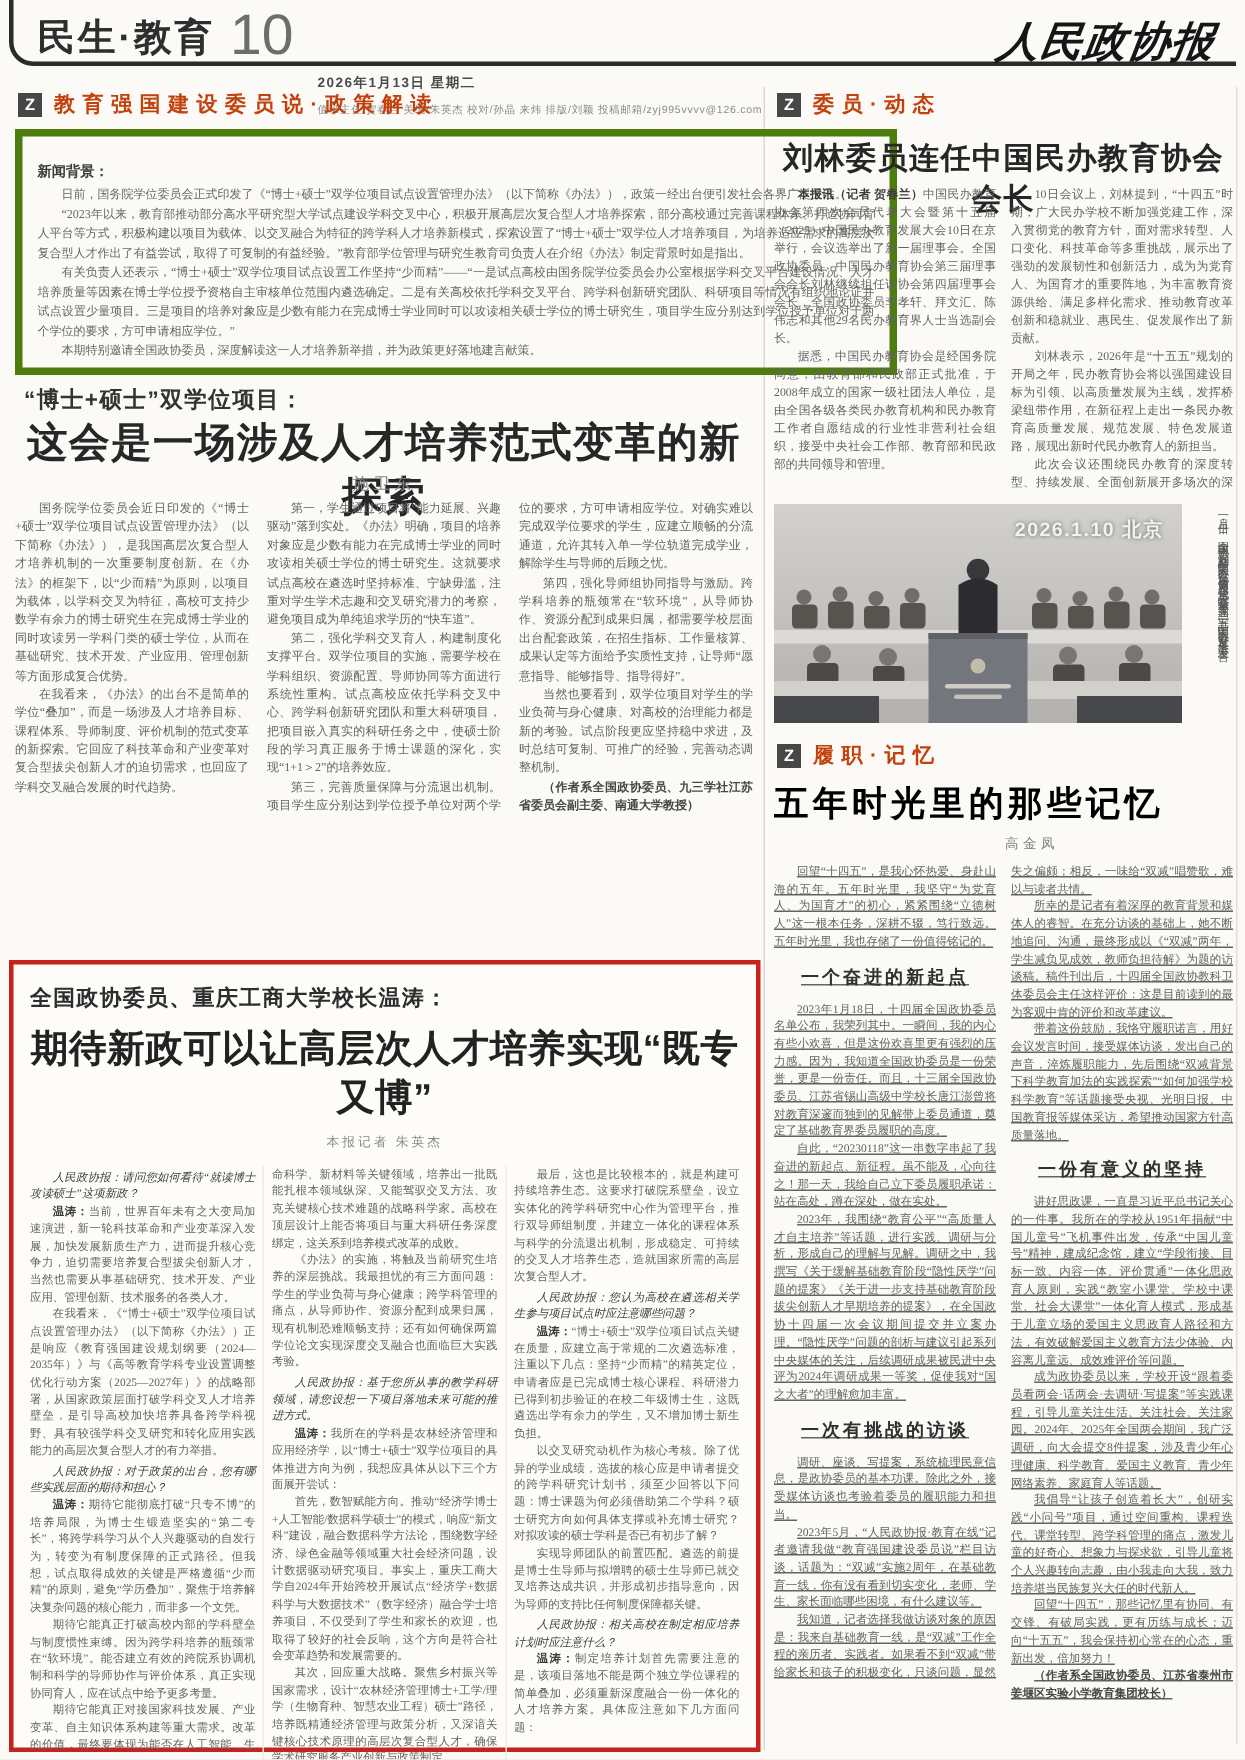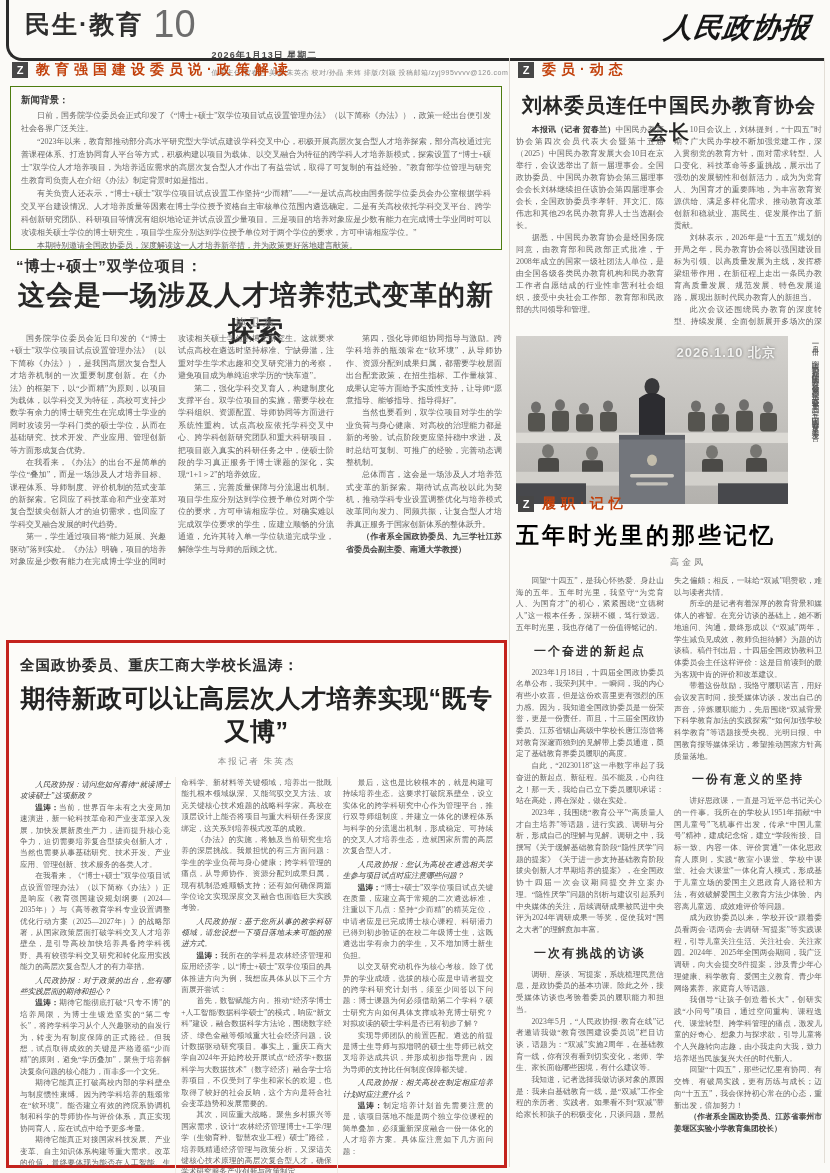--- a/index.html
+++ b/index.html
@@ -4,21 +4,21 @@
 <style>
   * { margin:0; padding:0; box-sizing:border-box; }
   html,body { background:#e9e7e3; }
   .page {
     position:relative; width:830px; height:1173px; margin:0 auto;
     background:#fbfaf7; overflow:hidden;
     font-family:"Liberation Serif","DejaVu Serif",serif; color:#5f5f5f;
   }
   
   .header-box {
-    position:absolute; left:6px; top:0; width:818px; height:61px;
+    position:absolute; left:6px; top:0; width:818px; height:44px;
     border-left:3px solid #2b2b2b; border-bottom:3px solid #2b2b2b;
     border-bottom-left-radius:16px;
     display:flex; align-items:flex-start; padding:5px 8px 0 16px;
   }
   .sec-name { font:bold 25px "Liberation Sans","DejaVu Sans",sans-serif; color:#2e2e2e; letter-spacing:2px; margin-top:3px; }
   .page-num { font:normal 38px "Liberation Sans","DejaVu Sans",sans-serif; color:#6d6d6d; margin-left:10px; line-height:1; }
   .header-meta { margin-left:16px; padding-top:4px;margin-top:40px; }
   .issue-date { font:bold 9px "Liberation Sans",sans-serif; color:#4a4a4a; letter-spacing:1px; }
   .staff-line { font:normal 7px "Liberation Sans",sans-serif; color:#8b8b8b; margin-top:6px; letter-spacing:0.5px; }
   .masthead-name {
@@ -39,22 +39,22 @@
   .news p { margin:0; text-indent:2em; }
   .news p.q { font-weight:normal; font-style:italic; color:#3c3c3c; margin-top:2px; }
   .news p.credit { font-weight:bold; color:#474747; }
   .news b { color:#3c3c3c; }
   .news h4.sub {
     text-align:center; text-indent:0; font:bold 12px "Liberation Sans",sans-serif;
     color:#303030; margin:9px 0 7px; letter-spacing:2px;
   }
   
   .bg-box {
-    position:absolute; left:10px; top:86px; width:492px; height:164px;
-    border:1px solid #4d7c0f; padding:7px 10px; overflow:hidden;
+    position:absolute; left:10px; top:86px; width:588px; height:164px;
+    border:5px solid #4d7c0f; padding:17px 10px; overflow:hidden;
   }
   .bg-label { display:block; font:bold 9.5px "Liberation Sans",sans-serif; color:#3f3f3f; margin-bottom:3px; }
   .bg-text { font-size:8px; line-height:1.62; text-align:justify; color:#666; }
   .kicker1 { position:absolute; left:16px; top:257px; font:bold 15px "Liberation Sans",sans-serif; color:#333; letter-spacing:1px; }
   .headline1 {
     position:absolute; left:10px; top:277px; width:492px; text-align:center;
     font:bold 27px "Liberation Sans","DejaVu Sans",sans-serif; color:#272727; letter-spacing:1px;
   }
   .author1 { position:absolute; left:10px; top:315px; width:492px; text-align:center; font-size:11px; color:#848484; letter-spacing:3px; }
   .body1 {
@@ -77,38 +77,38 @@
   
   .headline3 {
     position:absolute; left:516px; top:92px; width:306px; text-align:center;
     font:bold 20px "Liberation Serif","DejaVu Serif",serif; color:#262626; letter-spacing:1px;
   }
   .body3 {
     position:absolute; left:516px; top:124px; width:306px; height:206px; overflow:hidden;
     column-count:2; column-gap:10px; font-size:7.9px; line-height:1.52; text-align:justify; color:#636363;
   }
   .photo-block { position:absolute; left:516px; top:336px; width:306px; height:146px; display:flex; }
-  .photo-frame { position:relative; width:272px; height:168px; background:#0f172a; overflow:hidden; }
+  .photo-frame { position:relative; width:272px; height:146px; background:#0f172a; overflow:hidden; }
   .photo-frame svg { display:block; width:100%; height:100%; }
   .photo-label {
     position:absolute; top:8px; right:12px; color:#f2f2f0;
     font:bold 13px "Liberation Sans",sans-serif; letter-spacing:1px; text-shadow:0 0 3px rgba(60,60,60,.7);
   }
   .photo-caption {
     width:34px; padding:3px 0 0 5px; writing-mode:vertical-rl;
     font-size:7.5px; line-height:1.9; letter-spacing:1.5px; color:#555; height:146px; overflow:hidden;
   }
   .headline4 {
     position:absolute; left:516px; top:520px; width:306px; text-align:left;
     font:bold 23px "Liberation Serif","DejaVu Serif",serif; color:#000000; letter-spacing:3px;
   }
   .author4 { position:absolute; left:535px; top:556px; width:306px; text-align:center; font-size:9px; color:#7d7d7d; letter-spacing:3px; }
   .body4 {
     position:absolute; left:516px; top:575px; width:306px; height:592px; overflow:hidden;
-    column-count:2; column-gap:10px; font-size:7.7px; line-height:1.52; text-align:justify; color:#636363;
+    column-count:2; column-gap:10px; font-size:7.7px; line-height:1.52; text-align:justify; color:#636363;text-decoration:underline;
   }
 </style>
 </head>
 <body>
 
 <div class="page">
 
   <div class="header-box">
     <span class="sec-name">民生·教育</span>
     <span class="page-num">10</span>
@@ -141,21 +141,20 @@
   <h1 class="headline1">这会是一场涉及人才培养范式变革的新探索</h1>
   <div class="author1">施卫东</div>
   <div class="body1 news">
       <p>国务院学位委员会近日印发的《“博士+硕士”双学位项目试点设置管理办法》（以下简称《办法》），是我国高层次复合型人才培养机制的一次重要制度创新。在《办法》的框架下，以“少而精”为原则，以项目为载体，以学科交叉为特征，高校可支持少数学有余力的博士研究生在完成博士学业的同时攻读另一学科门类的硕士学位，从而在基础研究、技术开发、产业应用、管理创新等方面形成复合优势。</p>
       <p>在我看来，《办法》的出台不是简单的学位“叠加”，而是一场涉及人才培养目标、课程体系、导师制度、评价机制的范式变革的新探索。它回应了科技革命和产业变革对复合型拔尖创新人才的迫切需求，也回应了学科交叉融合发展的时代趋势。</p>
       <p>第一，学生通过项目将“能力延展、兴趣驱动”落到实处。《办法》明确，项目的培养对象应是少数有能力在完成博士学业的同时攻读相关硕士学位的博士研究生。这就要求试点高校在遴选时坚持标准、宁缺毋滥，注重对学生学术志趣和交叉研究潜力的考察，避免项目成为单纯追求学历的“快车道”。</p>
       <p>第二，强化学科交叉育人，构建制度化支撑平台。双学位项目的实施，需要学校在学科组织、资源配置、导师协同等方面进行系统性重构。试点高校应依托学科交叉中心、跨学科创新研究团队和重大科研项目，把项目嵌入真实的科研任务之中，使硕士阶段的学习真正服务于博士课题的深化，实现“1+1＞2”的培养效应。</p>
       <p>第三，完善质量保障与分流退出机制。项目学生应分别达到学位授予单位对两个学位的要求，方可申请相应学位。对确实难以完成双学位要求的学生，应建立顺畅的分流通道，允许其转入单一学位轨道完成学业，解除学生与导师的后顾之忧。</p>
       <p>第四，强化导师组协同指导与激励。跨学科培养的瓶颈常在“软环境”，从导师协作、资源分配到成果归属，都需要学校层面出台配套政策，在招生指标、工作量核算、成果认定等方面给予实质性支持，让导师“愿意指导、能够指导、指导得好”。</p>
       <p>当然也要看到，双学位项目对学生的学业负荷与身心健康、对高校的治理能力都是新的考验。试点阶段更应坚持稳中求进，及时总结可复制、可推广的经验，完善动态调整机制。</p>
-      <p>总体而言，这会是一场涉及人才培养范式变革的新探索。期待试点高校以此为契机，推动学科专业设置调整优化与培养模式改革同向发力、同频共振，让复合型人才培养真正服务于国家创新体系的整体跃升。</p>
       <p class="credit">（作者系全国政协委员、九三学社江苏省委员会副主委、南通大学教授）</p>
     </div>
 
   <div class="redbox">
     <div class="kicker2">全国政协委员、重庆工商大学校长温涛：</div>
     <h2 class="headline2">期待新政可以让高层次人才培养实现“既专又博”</h2>
     <div class="byline2">本报记者  朱英杰</div>
     <div class="body2 news">
         <p class="q">人民政协报：请问您如何看待“就读博士攻读硕士”这项新政？</p>
         <p><b>温涛：</b>当前，世界百年未有之大变局加速演进，新一轮科技革命和产业变革深入发展，加快发展新质生产力，进而提升核心竞争力，迫切需要培养复合型拔尖创新人才，当然也需要从事基础研究、技术开发、产业应用、管理创新、技术服务的各类人才。</p>

